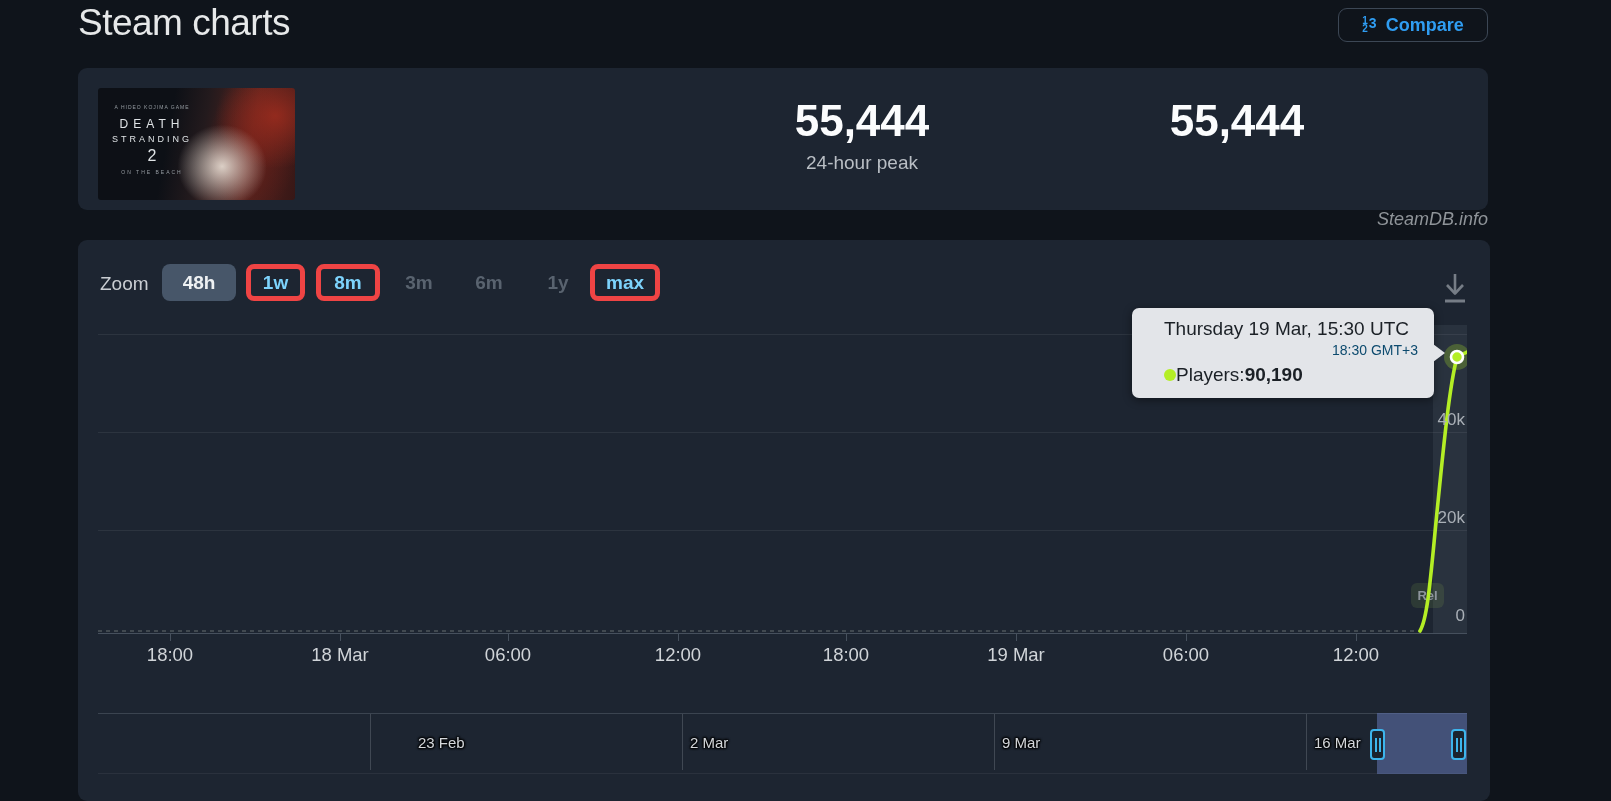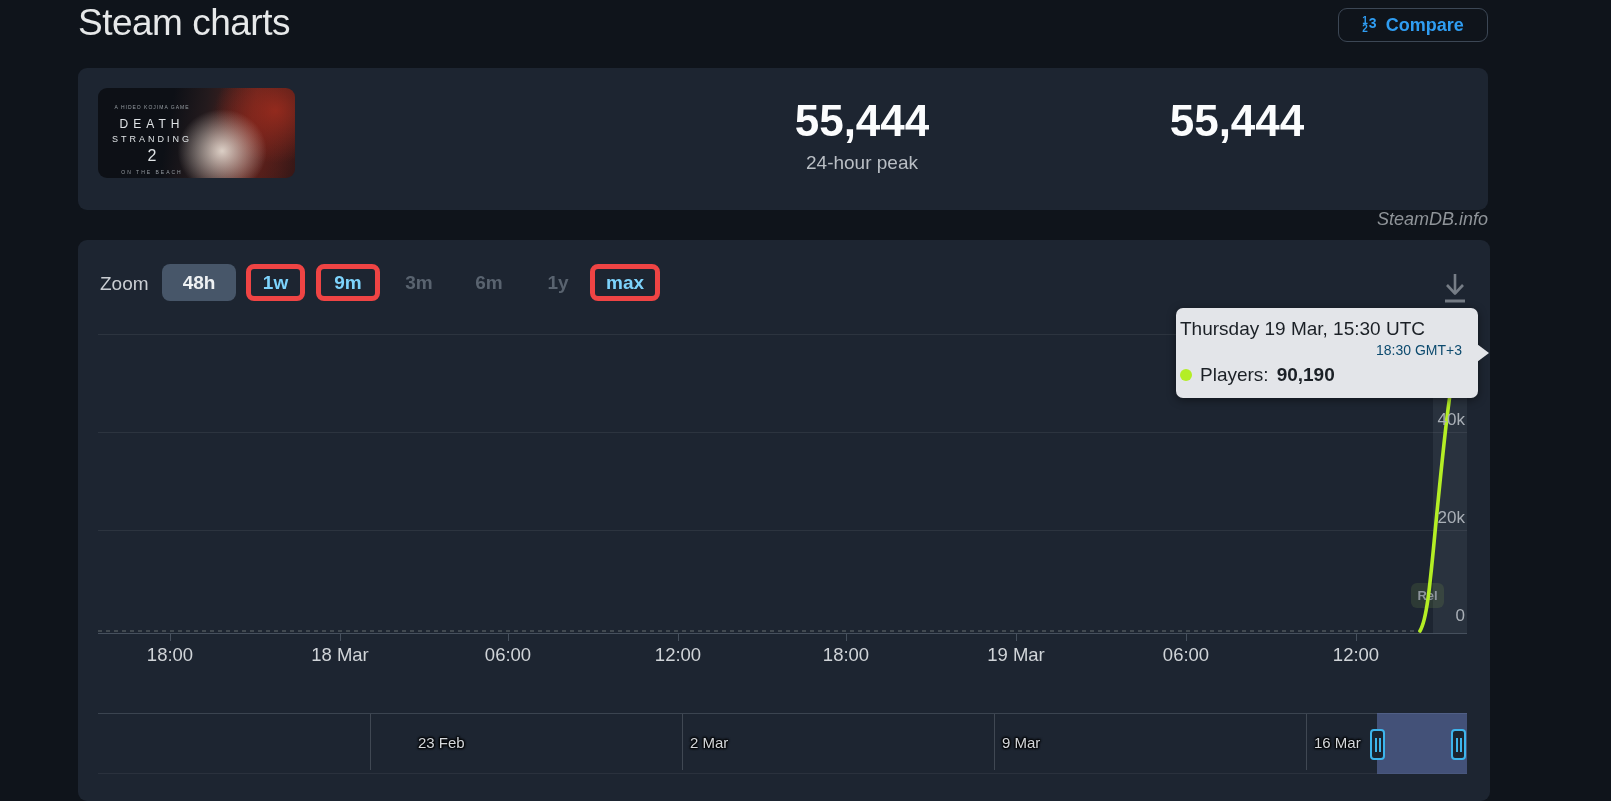--- a/index.html
+++ b/index.html
@@ -24,22 +24,22 @@
   }
   .num-icon { display:flex; align-items:center; line-height:1; color:#2f9df2; font-weight:700; }
   .num-icon .stack { display:flex; flex-direction:column; font-size:10px; line-height:8px; }
   .num-icon .three { font-size:14px; margin-left:1px; margin-top:-4px; }
   
   .stats-panel {
     position:absolute; left:78px; top:68px; width:1410px; height:142px;
     background:#1d2531; border-radius:9px;
   }
   .capsule {
-    position:absolute; left:20px; top:20px; width:197px; height:90px;
-    border-radius:9px; overflow:hidden;
+    position:absolute; left:20px; top:20px; width:197px; height:112px;
+    border-radius:3px; overflow:hidden;
     background:
       radial-gradient(ellipse 62px 58px at 63% 70%, rgba(232,222,212,0.92), rgba(232,222,212,0) 72%),
       radial-gradient(ellipse 80px 70px at 90% 25%, rgba(158,44,30,0.85), rgba(158,44,30,0) 75%),
       radial-gradient(ellipse 60px 90px at 78% 55%, rgba(110,30,24,0.7), rgba(110,30,24,0) 75%),
       linear-gradient(100deg, #0d1016 0%, #0d1016 36%, #231a1d 52%, #55231e 75%, #371716 100%);
   }
   .capsule-text {
     position:absolute; left:10px; top:16px; width:88px; text-align:center; color:#dfe3e6;
   }
   .cap-l1 { font-size:5px; letter-spacing:1px; color:#969ca2; margin-bottom:7px; }
@@ -85,28 +85,28 @@
   .y-40k { left:1327px; top:170px; } .y-20k { left:1327px; top:268px; } .y-0 { left:1327px; top:366px; }
   .plot-svg { position:absolute; left:20px; top:85px; width:1369px; height:308px; }
   .flag-badge { position:absolute; left:1333px; top:343px; width:33px; height:25px;
     background:rgba(150,190,80,0.14); border-radius:6px;
     display:flex; align-items:center; justify-content:center;
     font-size:13px; font-weight:700; color:#8e959d; }
   .xtick { position:absolute; top:394px; width:1px; height:7px; background:#46505d; }
   .xlab { position:absolute; top:404px; width:90px; text-align:center; font-size:18.5px; color:#d0d4d8; }
   
   .tooltip { position:absolute; left:1054px; top:68px; width:302px;
-    background:#e3e5e9; border-radius:7px; padding:10px 16px 12px 4px;
-    box-shadow:0 2px 10px rgba(0,0,0,0.45); z-index:6;margin-left:44px; }
+    background:#e3e5e9; border-radius:7px; padding:10px 16px 12px 32px;
+    box-shadow:0 2px 10px rgba(0,0,0,0.45); z-index:6; }
   .tooltip:after { content:""; position:absolute; right:-11px; top:36px;
     border-top:9px solid transparent; border-bottom:9px solid transparent;
     border-left:12px solid #e3e5e9; }
   .tt-title { font-size:19px; color:#1b2026; }
   .tt-sub { font-size:14px; color:#0c4a6e; text-align:right; margin-top:2px; }
-  .tt-row { display:flex; align-items:center; gap:8px; margin-top:6px; font-size:19px; color:#1b2026; }
+  .tt-row { display:flex; align-items:center; margin-top:6px; font-size:19px; color:#1b2026; }
   .tt-dot { width:12px; height:12px; border-radius:50%; background:#b4ee25; flex:0 0 auto; }
   .tt-val { font-weight:700; }
   
   .nav-topline { position:absolute; left:20px; top:473px; width:1369px; height:1px; background:#3b4450; }
   .nav-botline { position:absolute; left:20px; top:533px; width:1369px; height:1px; background:rgba(255,255,255,0.06); }
   .nav-vline { position:absolute; top:474px; width:1px; height:56px; background:rgba(230,235,240,0.18); }
   .nv-0 { left:292px; } .nv-1 { left:604px; } .nv-2 { left:916px; } .nv-3 { left:1228px; }
   .nav-lab { position:absolute; top:494px; font-size:15px; color:#d4d7db;
     text-shadow:1px 1px 2px #000,-1px -1px 2px #000,1px -1px 2px #000,-1px 1px 2px #000; }
   .nl-0 { left:300px;margin-left:40px; } .nl-1 { left:612px; } .nl-2 { left:924px; } .nl-3 { left:1236px; }
@@ -153,21 +153,21 @@
   </div>
 </div>
 
 <div class="watermark">SteamDB.info</div>
 
 <div class="chart-panel">
 
   <div class="zoom-label">Zoom</div>
   <div class="range selected r-48h">48h</div>
   <div class="range outlined r-1w">1w</div>
-  <div class="range outlined r-1m">9m</div>
+  <div class="range outlined r-1m">8m</div>
   <div class="range disabled r-3m">3m</div>
   <div class="range disabled r-6m">6m</div>
   <div class="range disabled r-1y">1y</div>
   <div class="range outlined r-max">max</div>
 
   <div class="download-btn">
     <svg width="34" height="38" viewBox="0 0 34 38">
       <path d="M17 4 L17 22" stroke="#767d86" stroke-width="2.6" fill="none"></path>
       <path d="M9 15 L17 23.5 L25 15" stroke="#767d86" stroke-width="2.6" fill="none" stroke-linejoin="round"></path>
       <path d="M7 31 L27 31" stroke="#767d86" stroke-width="3" fill="none"></path>

